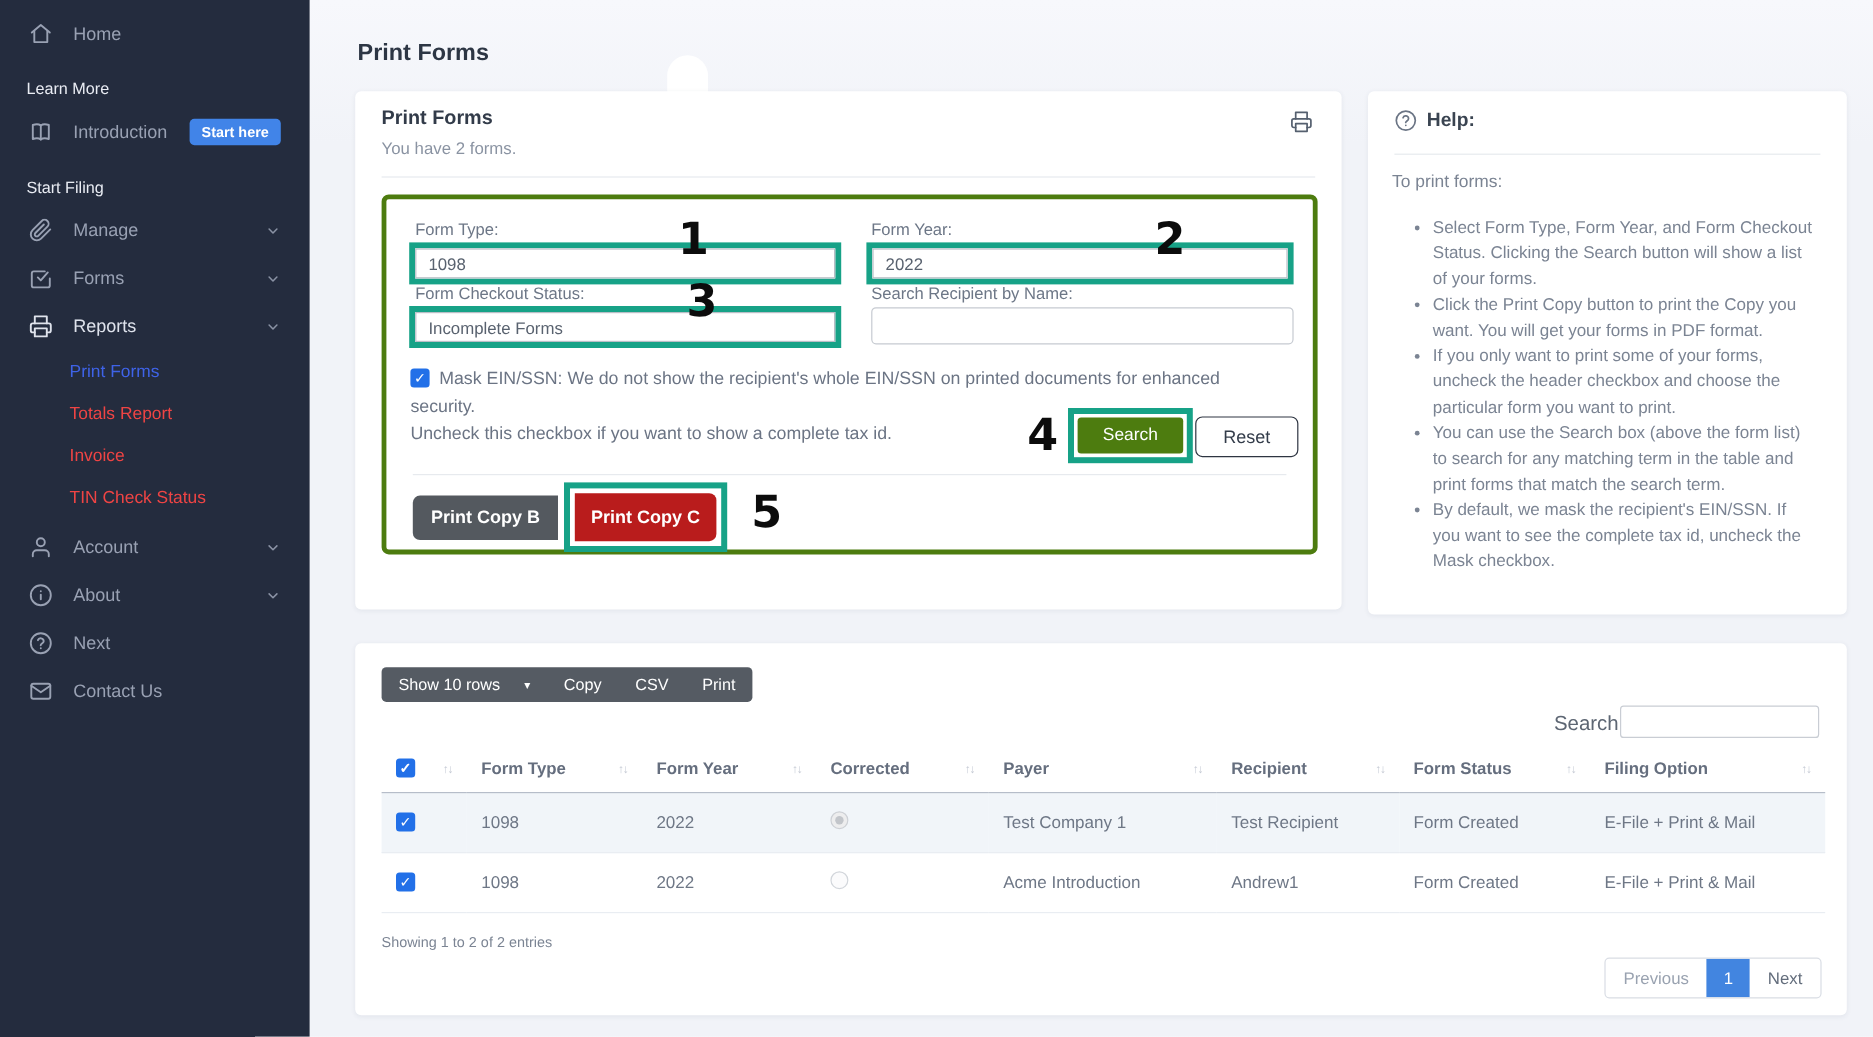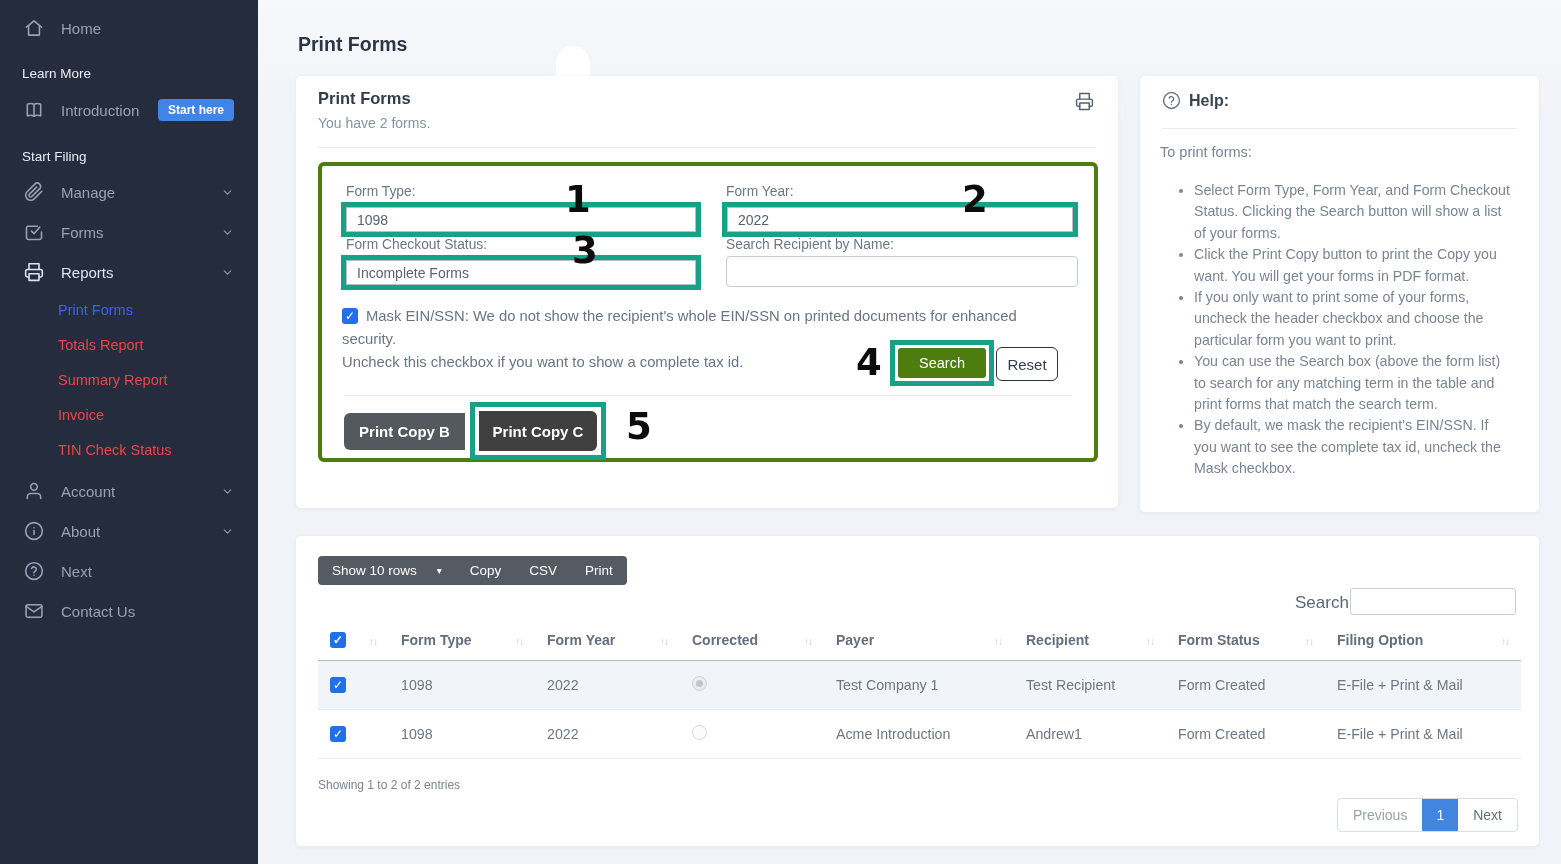--- a/index.html
+++ b/index.html
@@ -44,23 +44,23 @@
   .inner-box { position:absolute; left:22px; top:86px; width:780px; height:300px; border:4px solid #4d7c0f; border-radius:6px; }
   .lbl { position:absolute; font-size:13.8px; color:#6d7787; }
   .anno { position:absolute; border:5px solid #17a287; }
   .field { width:100%; height:100%; background:#fff; border:1px solid #b9bec6; display:flex; align-items:center; padding-left:10px; font-size:14px; color:#59626f; }
   .plain-input { position:absolute; border:1px solid #c6cad1; border-radius:4px; background:#fff; font-family:inherit; font-size:14px; color:#59626f; padding:0 10px; }
   .anno-num { position:absolute; font-size:37px; font-weight:bold; color:#0c0c0c; font-family:"DejaVu Sans", sans-serif; line-height:1; z-index:4; }
   .mask-block { position:absolute; left:20px; top:139px; width:716px; font-size:14.8px; color:#6b7484; line-height:23px; }
   .cbx { display:inline-block; width:16px; height:16px; background:#2270e8; border-radius:3px; margin-right:8px; vertical-align:-3px; position:relative; }
   .cbx::after { content:"✓"; position:absolute; left:3px; top:0px; color:#fff; font-size:12px; line-height:16px; }
   .btn-search { width:calc(100% - 6px); height:calc(100% - 6px); margin:3px; background:#4d7c0f; border:none; border-radius:3px; color:#fff; font-size:14.5px; font-family:inherit; cursor:pointer; }
-  .btn-reset { position:absolute; left:674px; top:181px; width:62px; height:34px; background:#fff; border:1px solid #2e3542; border-radius:6px; color:#333c4a; font-size:15px; font-family:inherit; cursor:pointer; }
+  .btn-reset { position:absolute; left:674px; top:181px; width:86px; height:34px; background:#fff; border:1px solid #2e3542; border-radius:6px; color:#333c4a; font-size:15px; font-family:inherit; cursor:pointer; }
   .btn-copyb { position:absolute; left:22px; top:247px; width:121px; height:37px; background:#54595f; border:none; border-radius:6px 0 0 6px; color:#fff; font-size:15px; font-weight:bold; font-family:inherit; cursor:pointer; }
-  .btn-copyc { width:calc(100% - 8px); height:calc(100% - 8px); margin:4px; background:#404040; border:none; border-radius:0 6px 6px 0; color:#fff; font-size:15px; font-weight:bold; font-family:inherit; cursor:pointer; }
+  .btn-copyc { width:calc(100% - 8px); height:calc(100% - 8px); margin:4px; background:#b91c1c; border:none; border-radius:0 6px 6px 0; color:#fff; font-size:15px; font-weight:bold; font-family:inherit; cursor:pointer; }
 
   
   .h-title { position:absolute; left:22px; top:15px; display:flex; align-items:center; gap:8px; font-size:16px; font-weight:bold; color:#3a4451; }
   .hq-ico { width:19px; height:19px; color:#6b7585; display:inline-flex; }
   .h-intro { position:absolute; left:20px; top:68px; font-size:14.5px; color:#7b8493; }
   .h-list { position:absolute; left:40px; top:104px; width:334px; padding-left:14px; }
   .h-list li { font-size:14.2px; color:#7b8493; line-height:21.4px; }
 
   
   .toolbar { position:absolute; left:22px; top:20px; display:inline-flex; background:#555b63; border-radius:4px; overflow:hidden; }
@@ -145,21 +145,20 @@
       </span>
     <span>Reports</span>
     <span class="chev">
         <svg viewBox="0 0 24 24">
           <polyline points="6 9 12 15 18 9"></polyline>
         </svg>
       </span>
   </div>
   <div class="sub-item active">Print Forms</div>
   <div class="sub-item">Totals Report</div>
-  <div class="sub-item">Summary Report</div>
   <div class="sub-item">Invoice</div>
   <div class="sub-item">TIN Check Status</div>
   <div class="side-item mt4">
     <span class="sicon">
         <svg viewBox="0 0 24 24">
           <path d="M20 21v-2a4 4 0 0 0-4-4H8a4 4 0 0 0-4 4v2"></path>
           <circle cx="12" cy="7" r="4"></circle>
         </svg>
       </span>
     <span>Account</span>

